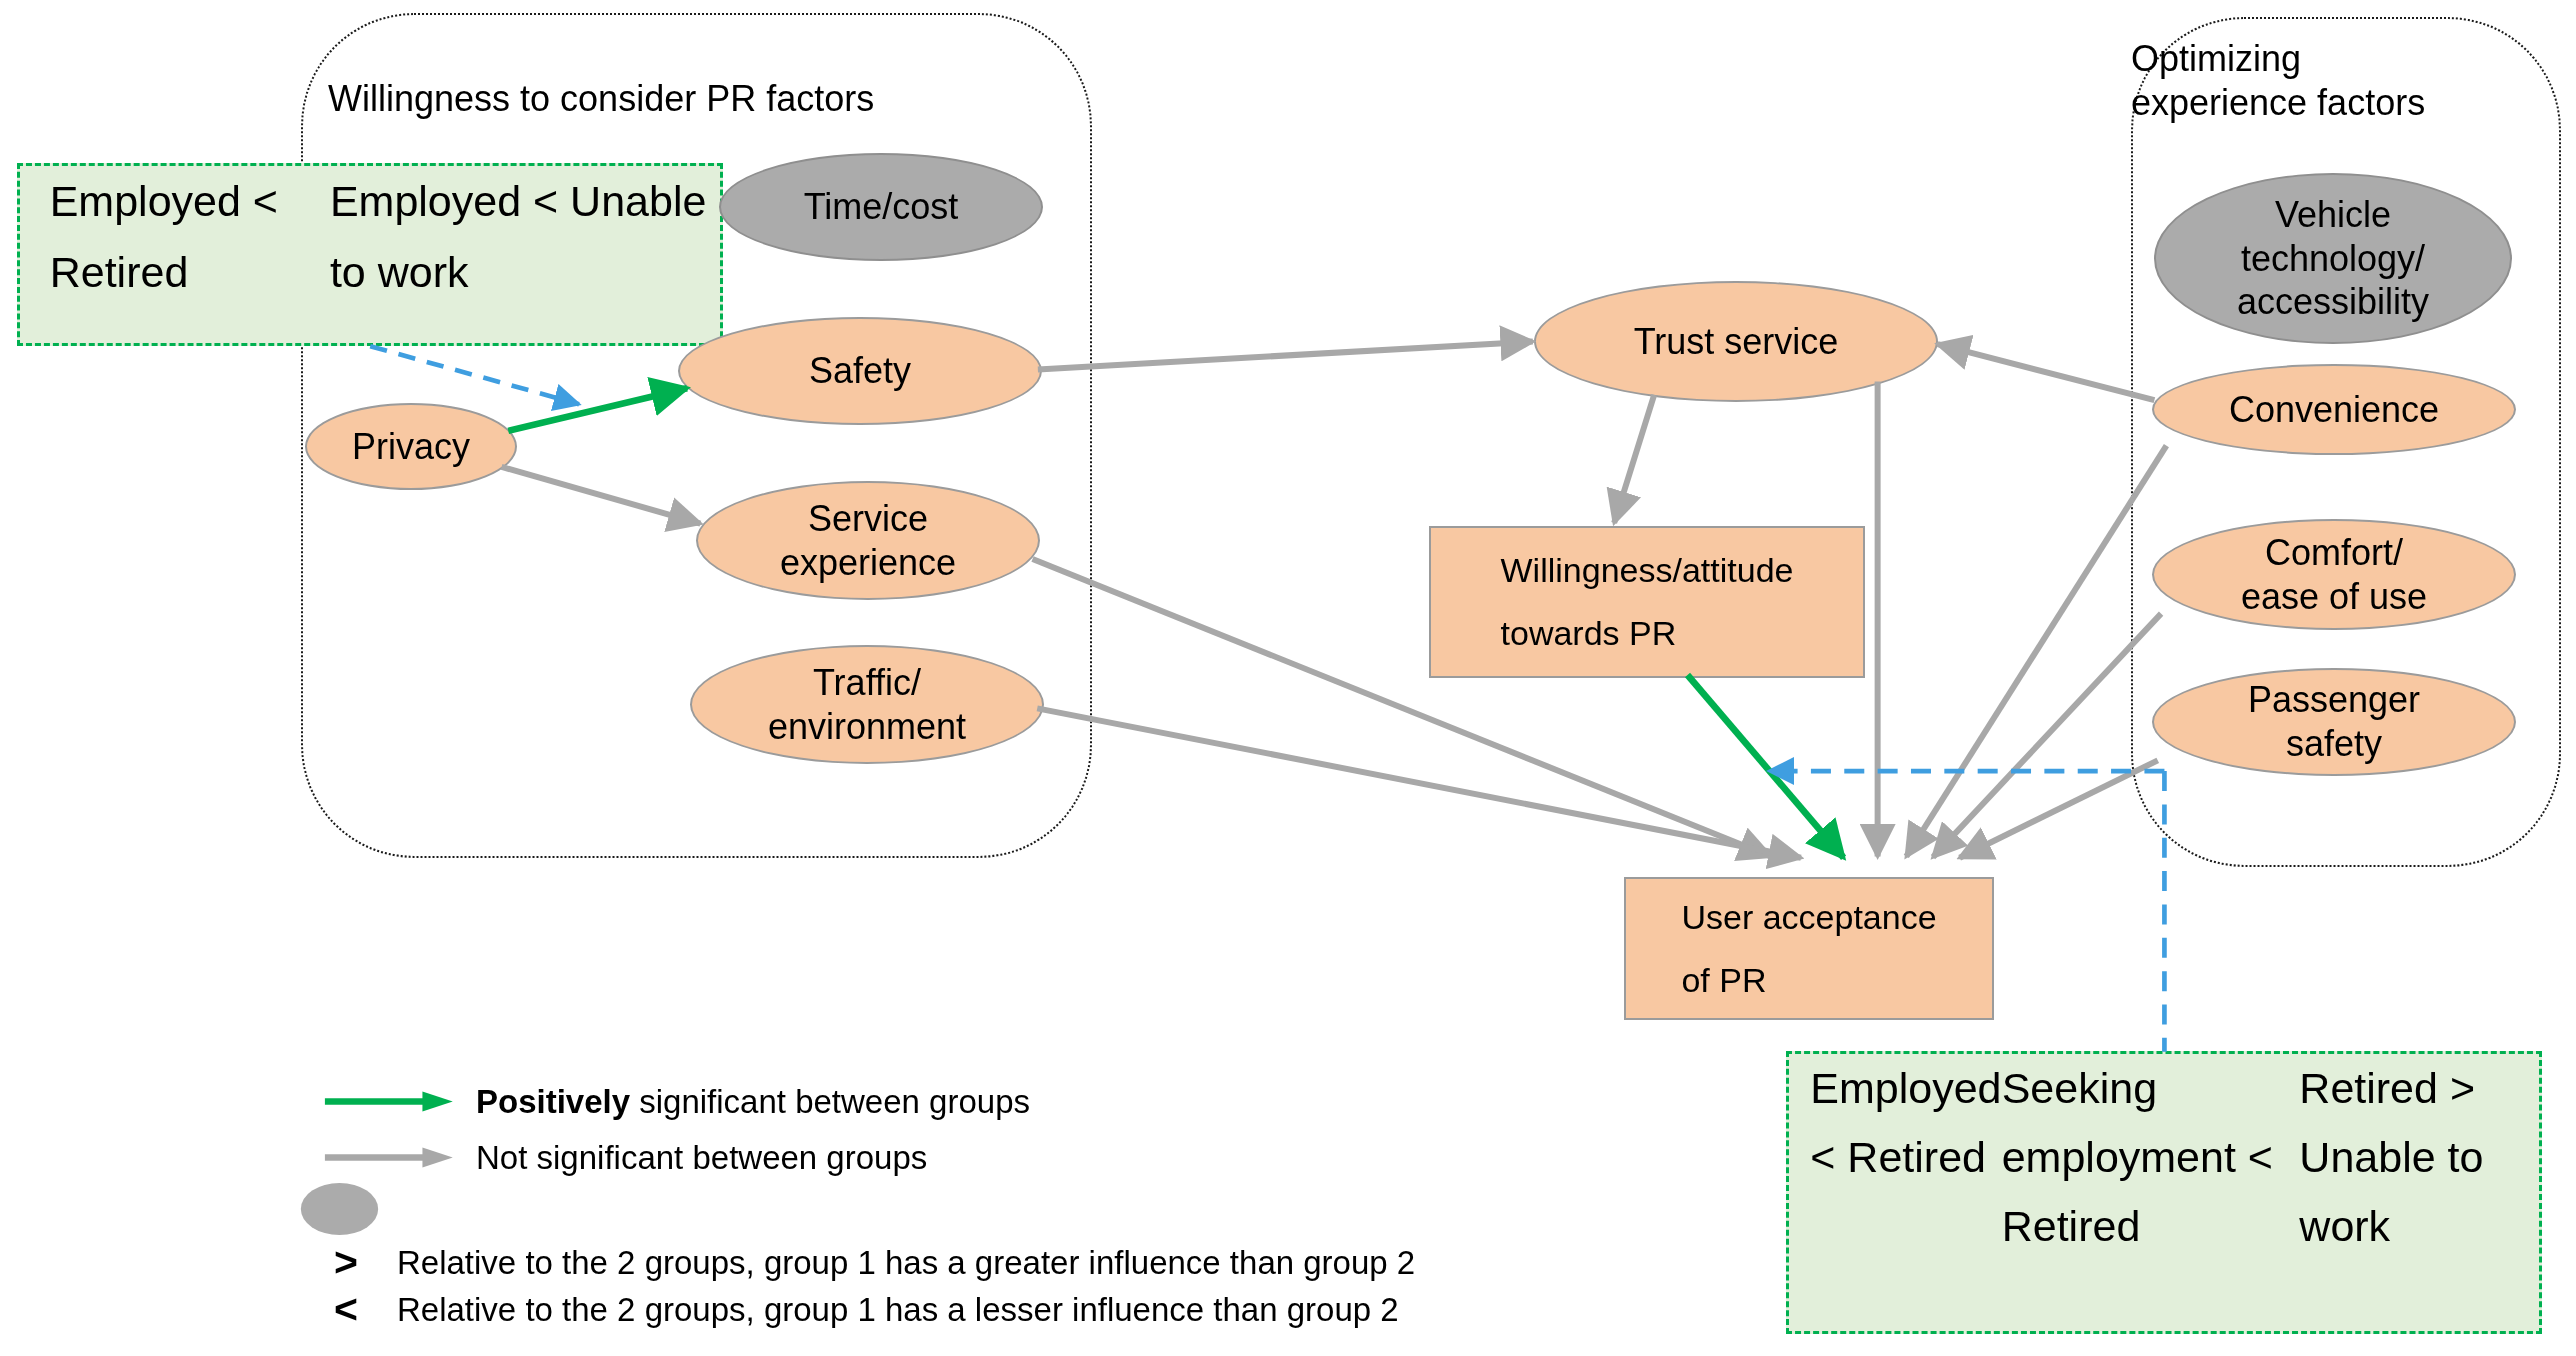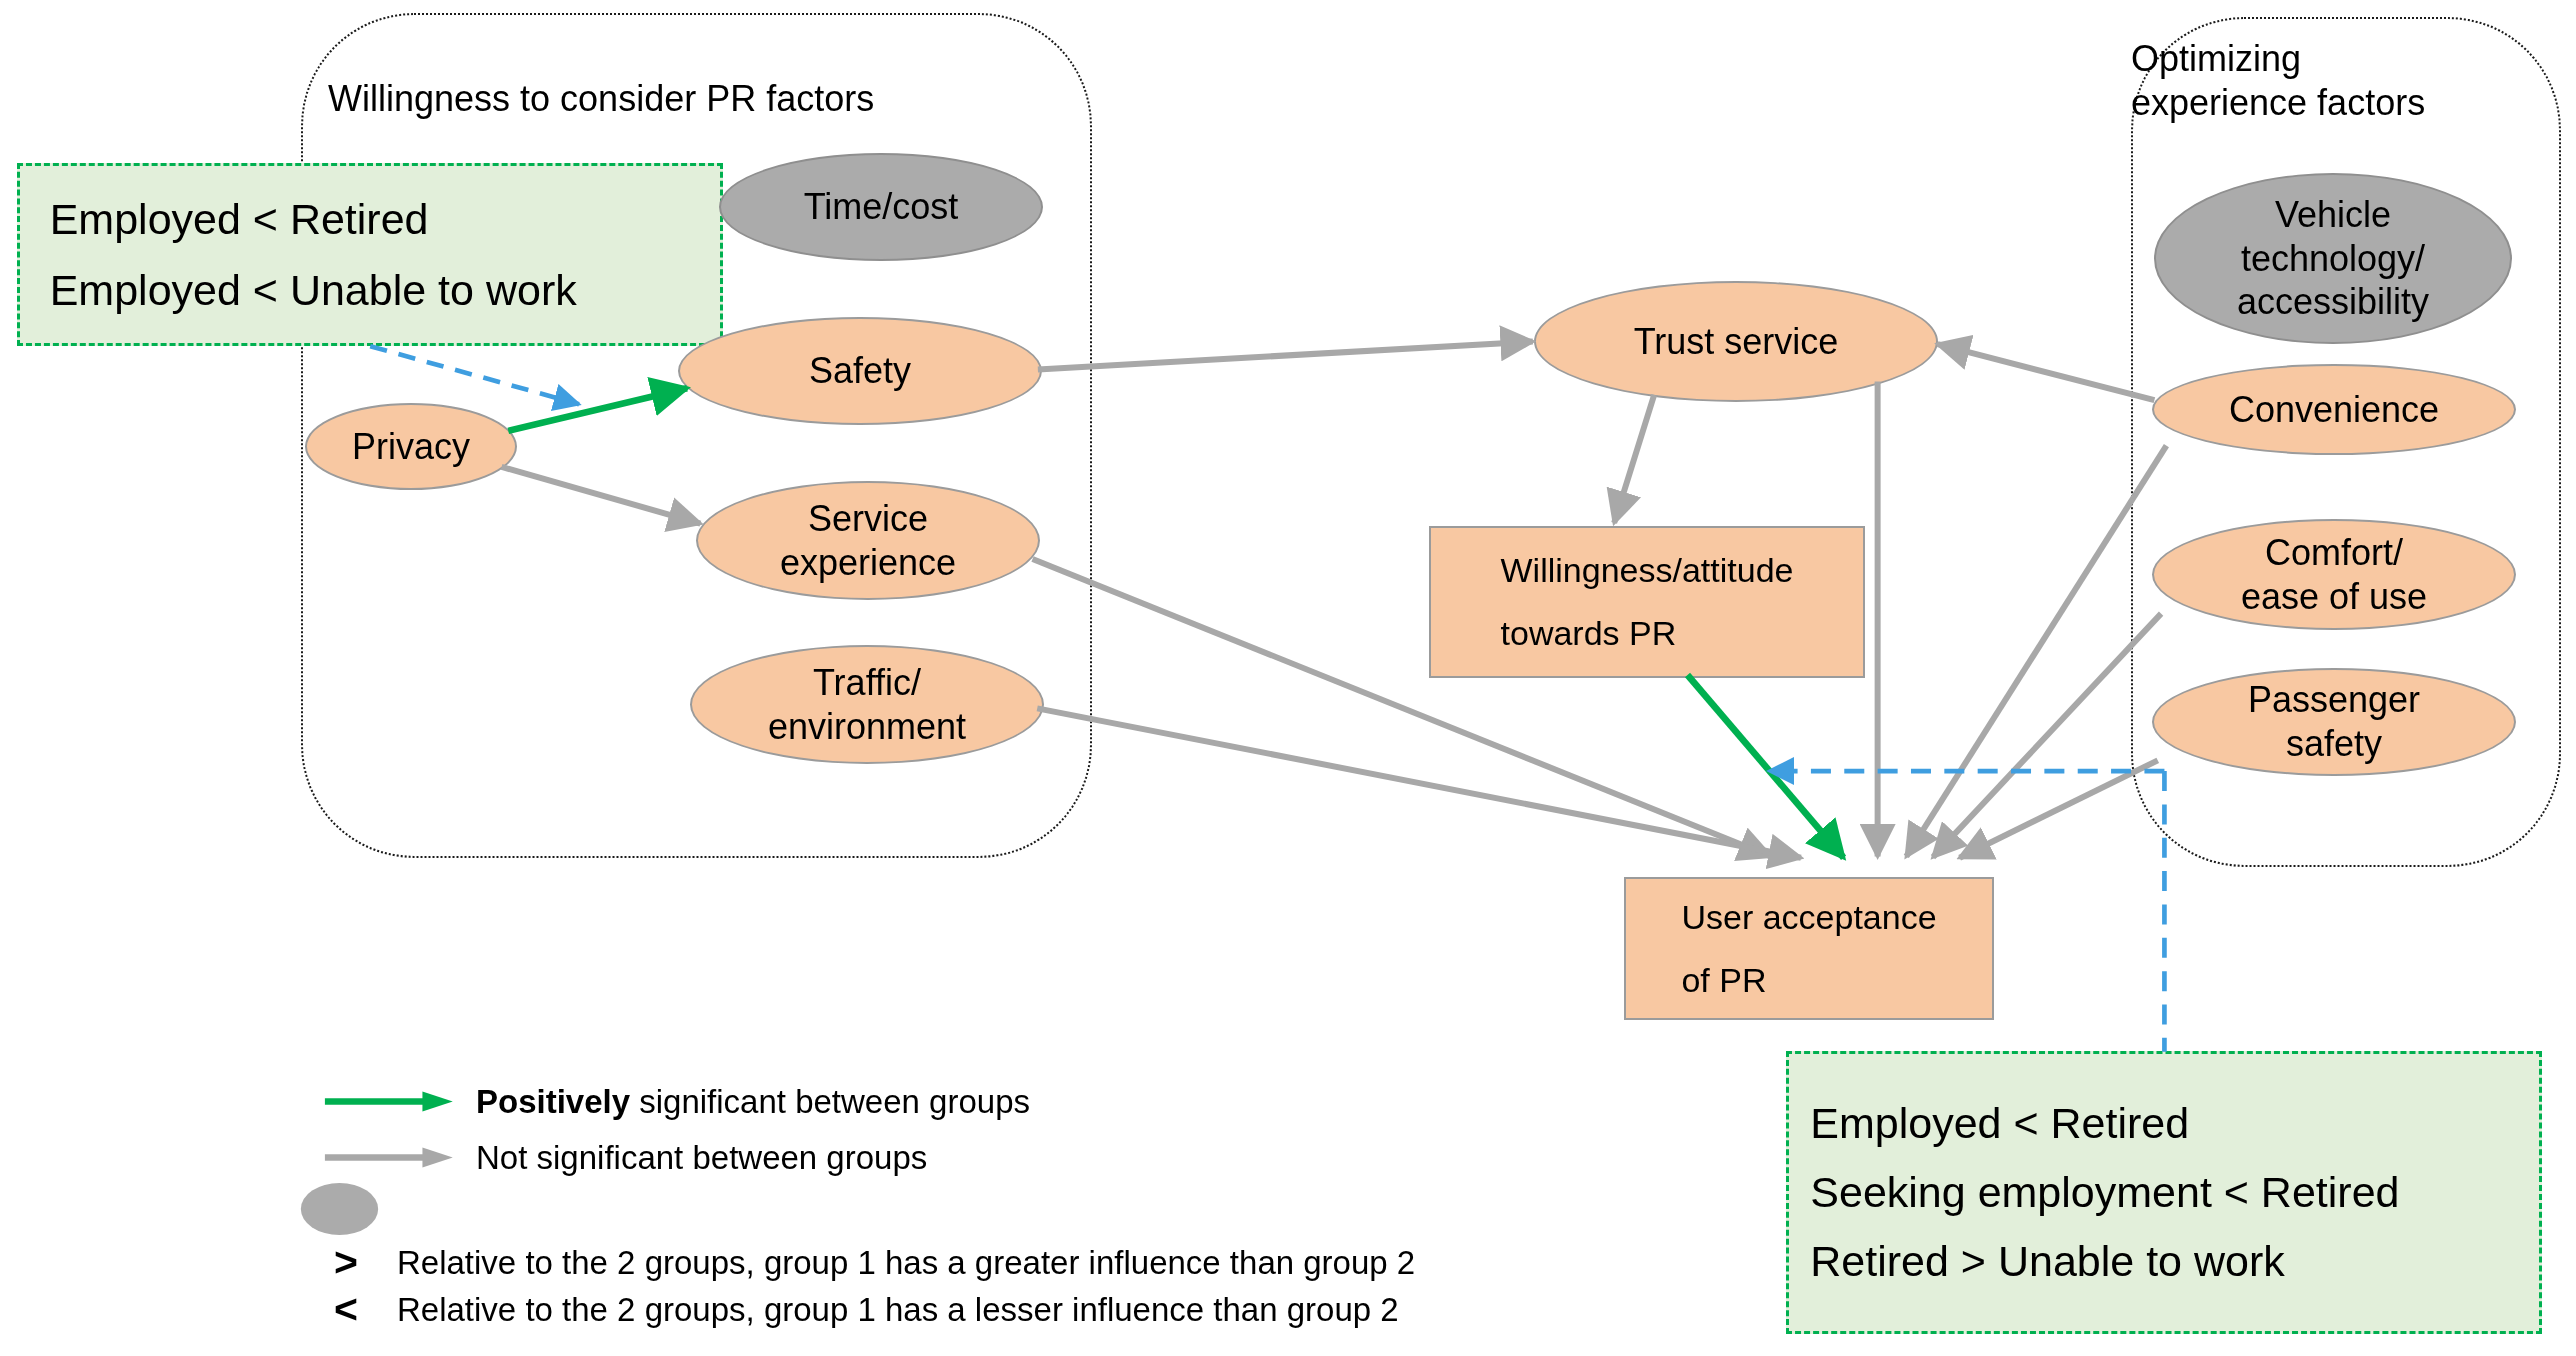--- a/index.html
+++ b/index.html
@@ -37,21 +37,21 @@
 
   
   .rnode{position:absolute;z-index:3;border:2px solid #9b9b9b;background:#F8C8A2;
          display:flex;align-items:center;justify-content:center;text-align:left;
          font-size:34px;line-height:1.85;}
   #n-willingness{left:1429px;top:526px;width:432px;height:148px;}
   #n-acceptance{left:1624px;top:861px;width:366px;height:139px;margin-top:16px;}
 
   
   .note{position:absolute;z-index:2;background:#E2EFDA;border:3.3px dashed #00B050;
-        display:flex;flex-direction:column;justify-content:center;font-size:43px;line-height:1.65;}
+        display:flex;flex-direction:row;justify-content:center;font-size:43px;line-height:1.65;}
   #note-tl{left:16.7px;top:163px;width:706px;height:183px;padding-left:30px;box-sizing:border-box;}
   #note-br{left:1786px;top:1051px;width:756px;height:283px;padding-left:21.3px;box-sizing:border-box;line-height:1.6;}
 
   
   .legend-row{position:absolute;z-index:2;display:flex;align-items:center;font-size:33px;}
   .legend-sym{flex:0 0 auto;display:flex;align-items:center;justify-content:flex-start;}
   #lg1{left:323px;top:1077px;height:49px;}
   #lg2{left:323px;top:1133px;height:49px;}
   #lg3{left:298px;top:1181px;height:56px;}
   #lg4{left:334px;top:1238px;height:49px;}

